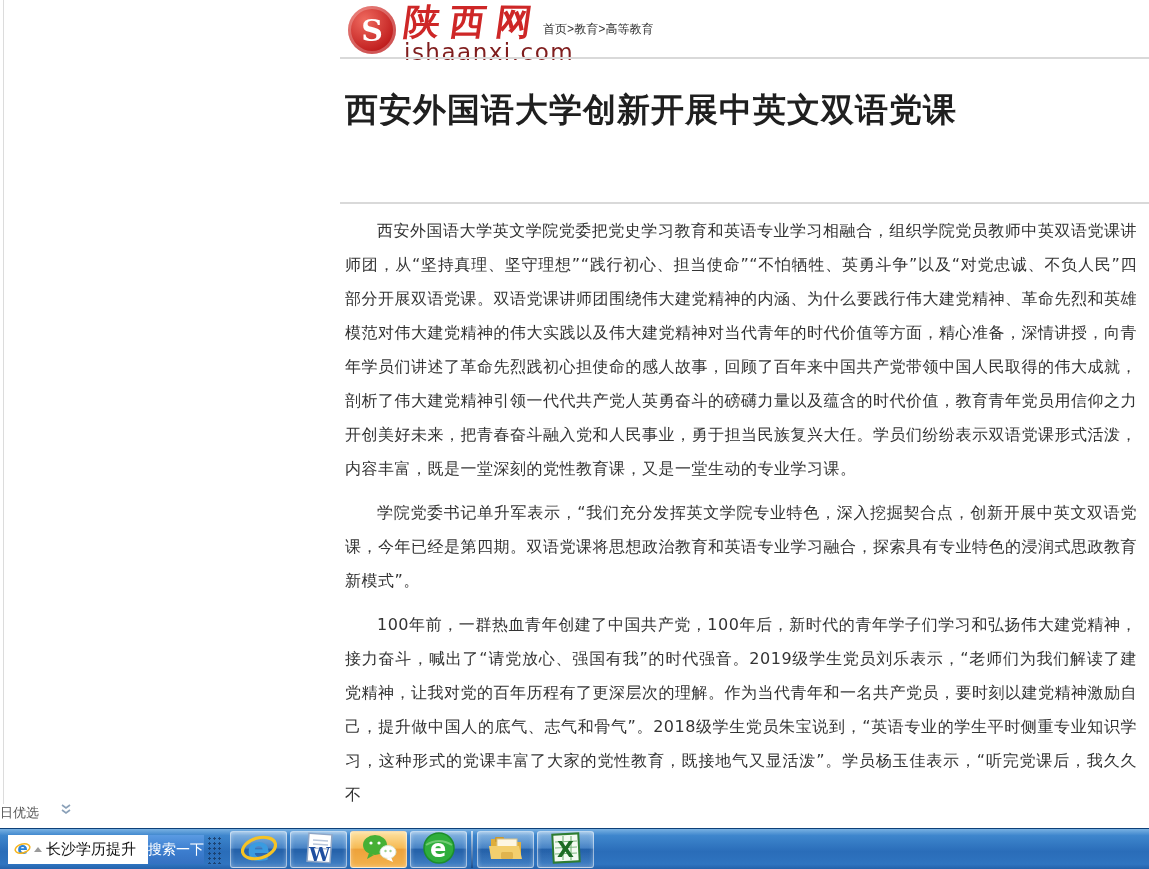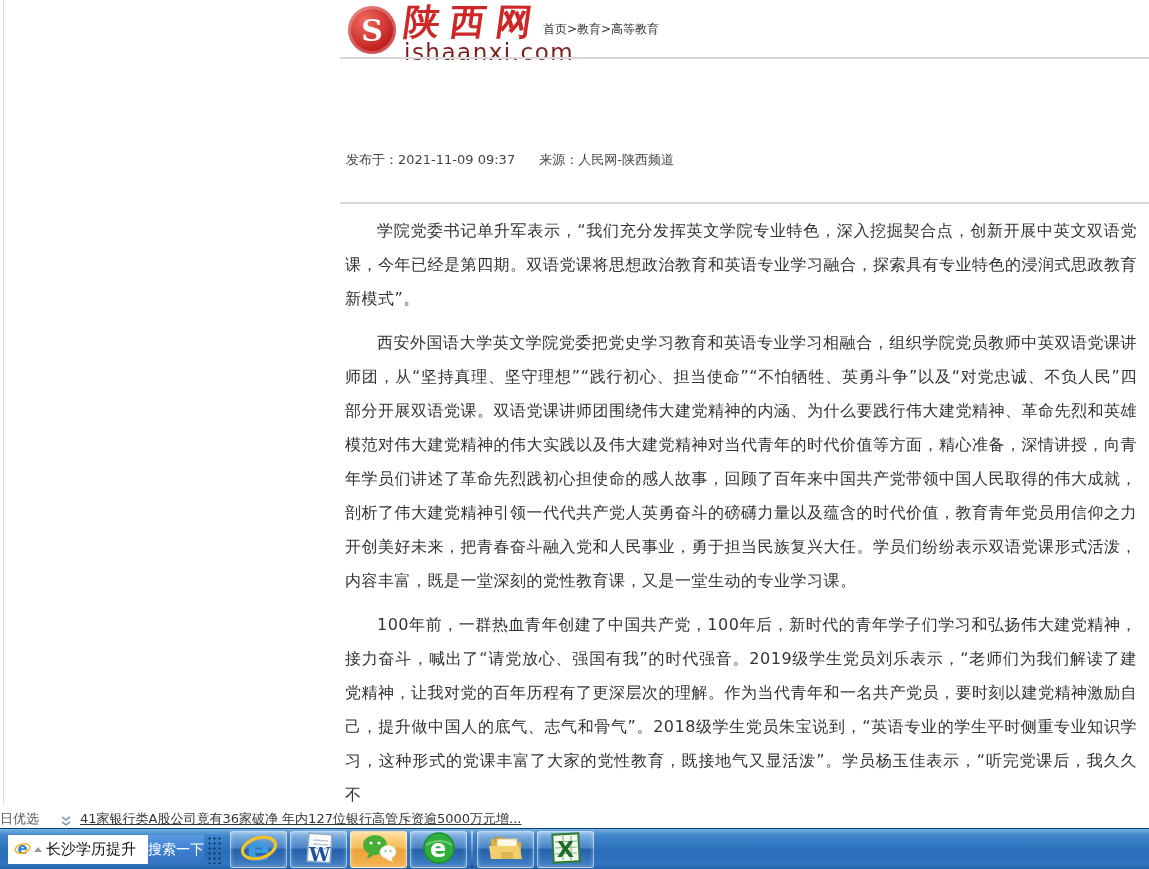--- a/index.html
+++ b/index.html
@@ -10,37 +10,37 @@
   
   .logo{position:absolute;left:348px;top:4px;display:flex;align-items:flex-start;}
   .logo-emblem{width:48px;height:48px;border-radius:50%;margin-top:2px;
                background:radial-gradient(circle at 35% 30%,#ef6a5f,#c01d1d 70%);
                color:#fff;font-size:30px;font-weight:bold;display:flex;align-items:center;justify-content:center;
                font-family:"DejaVu Serif","Liberation Serif",serif;box-shadow:inset 0 0 0 3px rgba(255,255,255,.25);}
   .logo-texts{margin-left:8px;display:flex;flex-direction:column;}
   .logo-cn{font-size:36px;line-height:34px;font-weight:bold;color:#ce2727;letter-spacing:10px;
            transform:skewX(-8deg);font-family:"DejaVu Serif","Liberation Serif",serif;}
   .logo-domain{font-size:23px;color:#7f1d1d;letter-spacing:1.5px;margin-top:1px;}
-  .breadcrumb{position:absolute;left:543px;top:21px;font-size:12px;color:#333;}
+  .breadcrumb{position:absolute;left:543px;top:21px;font-size:12px;color:#333;font-family:Liberation Mono, monospace;}
   .rule{position:absolute;left:340px;right:0;height:2px;background:#d9d9d9;}
   .rule-header{top:57px;}
   .rule-meta{top:202px;}
 
   
   .article-title{position:absolute;left:345px;top:88px;width:792px;margin:0;
                  font-size:33px;font-weight:bold;color:#1f1f1f;letter-spacing:1px;}
   .article-meta{position:absolute;left:346px;top:151px;font-size:13px;color:#454545;}
   .article-meta .src{margin-left:20px;}
   .article-body{position:absolute;left:345px;top:214px;width:792px;
                 font-size:16px;line-height:34px;letter-spacing:.5px;color:#333;text-align:justify;}
   .article-body p{margin:0 0 10px;text-indent:2em;}
 
   
   .ticker{position:absolute;left:0;right:0;top:804px;height:24px;background:#fff;
-          display:flex;align-items:flex-end;font-size:13px;}
+          display:flex;align-items:flex-start;font-size:13px;}
   .ticker-left{color:#555;margin-left:0px;width:42px;overflow:hidden;white-space:nowrap;}
   .ticker-chevron{margin-left:18px;margin-right:8px;display:inline-flex;}
   .ticker-link{color:#333;text-decoration:underline;white-space:nowrap;}
 
   
   .taskbar{position:absolute;left:0;right:0;top:828px;height:41px;border-top:1px solid #0e4078;
            background:linear-gradient(180deg,#79b1e2 0%,#3e86cd 16%,#2a6db9 55%,#2f74c0 86%,#225ea6 100%);}
   .deskband{position:absolute;left:8px;top:6px;display:flex;align-items:center;}
   .tb-search{width:140px;height:29px;background:#fff;display:flex;align-items:center;padding-left:6px;box-sizing:border-box;}
   .tb-search .mini-ie{flex:0 0 auto;}
@@ -71,41 +71,37 @@
   <div class="logo">
     <div class="logo-emblem">S</div>
     <div class="logo-texts">
       <span class="logo-cn">陕西网</span>
       <span class="logo-domain">ishaanxi.com</span>
     </div>
   </div>
   <div class="breadcrumb">首页&gt;教育&gt;高等教育</div>
   <div class="rule rule-header"></div>
 
-  <div class="article-meta">
-    <span>发布于：2021-11-09 09:37</span>
-    <span class="src">来源：人民网-陕西频道</span>
-  </div>
+  <h1 class="article-title">西安外国语大学创新开展中英文双语党课</h1>
   <div class="rule rule-meta"></div>
 
   <div class="article-body">
+    <p>西安外国语大学英文学院党委把党史学习教育和英语专业学习相融合，组织学院党员教师中英双语党课讲师团，从“坚持真理、坚守理想”“践行初心、担当使命”“不怕牺牲、英勇斗争”以及“对党忠诚、不负人民”四部分开展双语党课。双语党课讲师团围绕伟大建党精神的内涵、为什么要践行伟大建党精神、革命先烈和英雄模范对伟大建党精神的伟大实践以及伟大建党精神对当代青年的时代价值等方面，精心准备，深情讲授，向青年学员们讲述了革命先烈践初心担使命的感人故事，回顾了百年来中国共产党带领中国人民取得的伟大成就，剖析了伟大建党精神引领一代代共产党人英勇奋斗的磅礴力量以及蕴含的时代价值，教育青年党员用信仰之力开创美好未来，把青春奋斗融入党和人民事业，勇于担当民族复兴大任。学员们纷纷表示双语党课形式活泼，内容丰富，既是一堂深刻的党性教育课，又是一堂生动的专业学习课。</p>
     <p>学院党委书记单升军表示，“我们充分发挥英文学院专业特色，深入挖掘契合点，创新开展中英文双语党课，今年已经是第四期。双语党课将思想政治教育和英语专业学习融合，探索具有专业特色的浸润式思政教育新模式”。</p>
-    <p>西安外国语大学英文学院党委把党史学习教育和英语专业学习相融合，组织学院党员教师中英双语党课讲师团，从“坚持真理、坚守理想”“践行初心、担当使命”“不怕牺牲、英勇斗争”以及“对党忠诚、不负人民”四部分开展双语党课。双语党课讲师团围绕伟大建党精神的内涵、为什么要践行伟大建党精神、革命先烈和英雄模范对伟大建党精神的伟大实践以及伟大建党精神对当代青年的时代价值等方面，精心准备，深情讲授，向青年学员们讲述了革命先烈践初心担使命的感人故事，回顾了百年来中国共产党带领中国人民取得的伟大成就，剖析了伟大建党精神引领一代代共产党人英勇奋斗的磅礴力量以及蕴含的时代价值，教育青年党员用信仰之力开创美好未来，把青春奋斗融入党和人民事业，勇于担当民族复兴大任。学员们纷纷表示双语党课形式活泼，内容丰富，既是一堂深刻的党性教育课，又是一堂生动的专业学习课。</p>
     <p>100年前，一群热血青年创建了中国共产党，100年后，新时代的青年学子们学习和弘扬伟大建党精神，接力奋斗，喊出了“请党放心、强国有我”的时代强音。2019级学生党员刘乐表示，“老师们为我们解读了建党精神，让我对党的百年历程有了更深层次的理解。作为当代青年和一名共产党员，要时刻以建党精神激励自己，提升做中国人的底气、志气和骨气”。2018级学生党员朱宝说到，“英语专业的学生平时侧重专业知识学习，这种形式的党课丰富了大家的党性教育，既接地气又显活泼”。学员杨玉佳表示，“听完党课后，我久久不</p>
   </div>
 
   <div class="ticker">
     <span class="ticker-left">日优选</span>
     <span class="ticker-chevron">
       <svg width="12" height="12" viewBox="0 0 12 12">
         <polyline points="2,1 6,4 10,1" fill="none" stroke="#8aa0b8" stroke-width="1.6"></polyline>
         <polyline points="2,6 6,9 10,6" fill="none" stroke="#8aa0b8" stroke-width="1.6"></polyline>
       </svg>
     </span>
-    <a class="ticker-link">41家银行类A股公司竟有36家破净 年内127位银行高管斥资逾5000万元增...</a>
   </div>
 
   <div class="taskbar">
 
     <div class="deskband">
       <div class="tb-search">
         <span class="mini-ie">
           <svg width="17" height="16" viewBox="0 0 34 32">
             <text x="7" y="27" font-size="30" font-weight="bold" fill="#2d83d6" font-family="DejaVu Sans, sans-serif">e</text>
             <ellipse cx="17" cy="17" rx="15" ry="9" fill="none" stroke="#f6b51e" stroke-width="3" transform="rotate(-16 17 17)"></ellipse>

